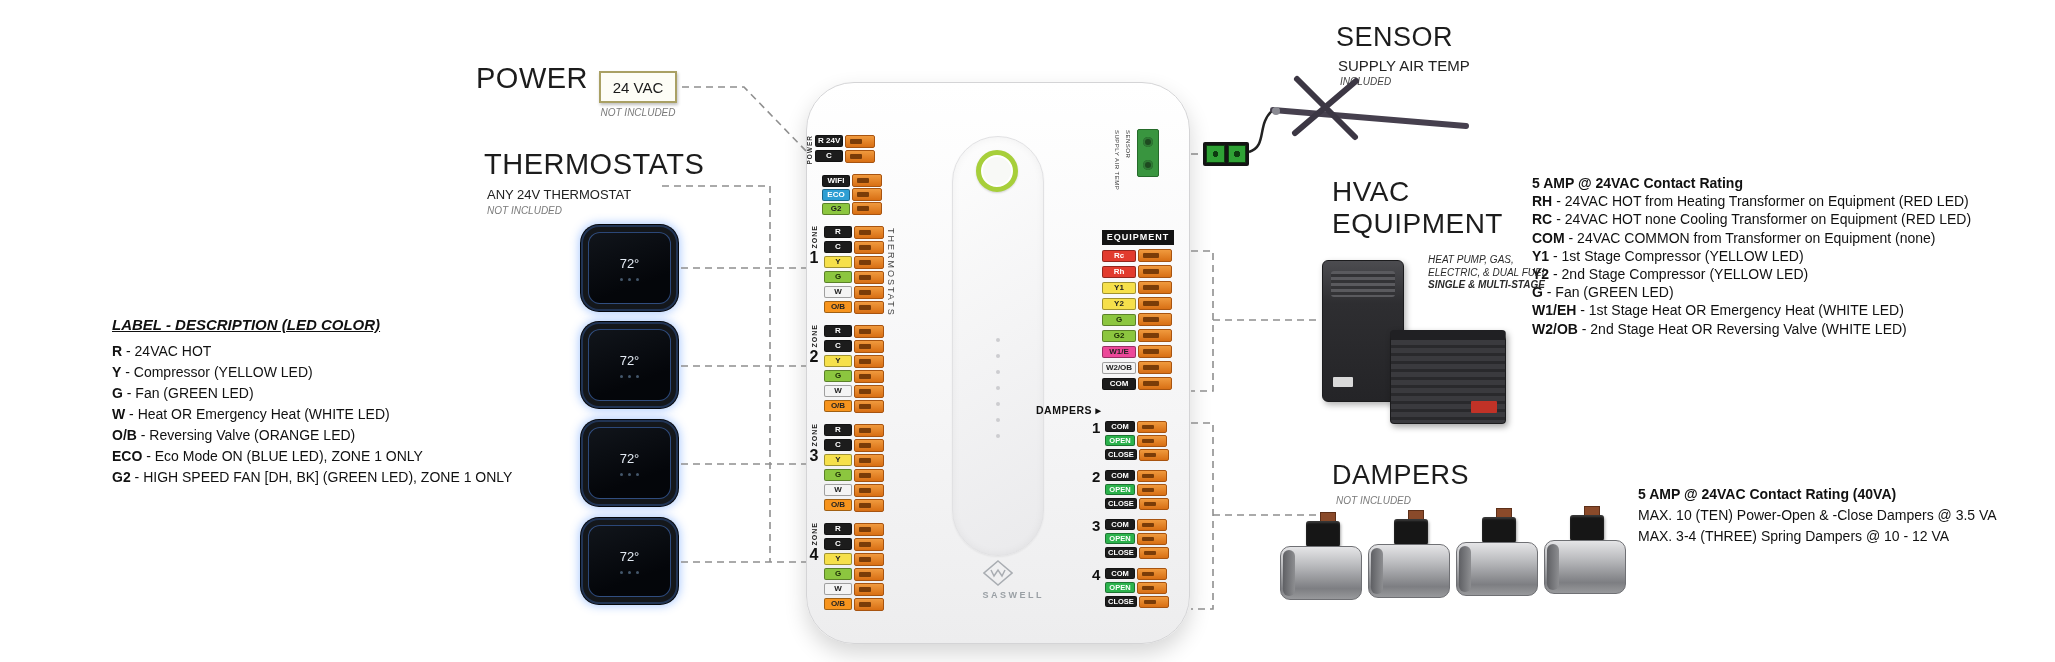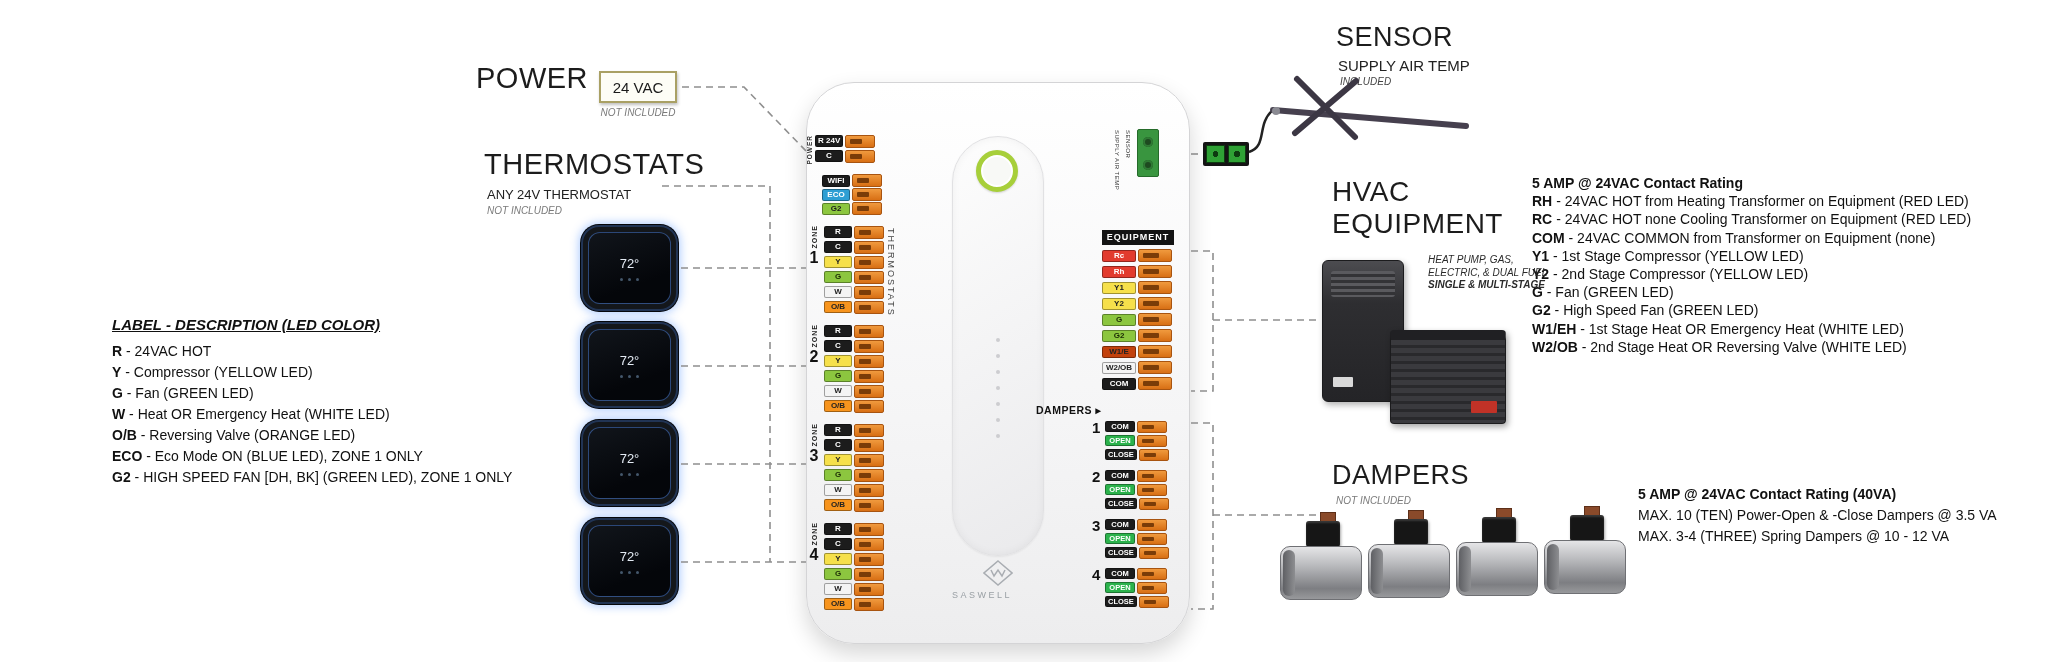--- a/index.html
+++ b/index.html
@@ -24,21 +24,21 @@
   .tdots i{width:3px;height:3px;border-radius:50%;background:#44576b}
   
   .controller{position:absolute;left:806px;top:82px;width:384px;height:562px;border-radius:48px;z-index:2;
       background:linear-gradient(180deg,#ffffff 0%,#f5f5f6 60%,#ededee 100%);border:1px solid #d4d4d6;
       box-shadow:0 10px 22px rgba(0,0,0,.16),inset 0 1px 0 #fff}
   .pill{position:absolute;left:952px;top:136px;width:92px;height:420px;border-radius:46px;z-index:3;
       background:linear-gradient(150deg,#fdfdfd,#eaeaec);border:1px solid #e1e1e3;box-shadow:inset 0 0 8px rgba(0,0,0,.05),0 1px 2px rgba(0,0,0,.06)}
   .ring{position:absolute;left:976px;top:150px;width:42px;height:42px;border-radius:50%;border:5px solid #a7cf3a;background:#f8f9f6;z-index:4;box-shadow:inset 0 0 0 2px #fff,0 1px 2px rgba(0,0,0,.15)}
   .pdot{position:absolute;left:996px;width:4px;height:4px;border-radius:50%;background:#cdcdd0;z-index:4}
   .logo{position:absolute;left:983px;top:560px;z-index:4}
-  .brand{position:absolute;left:952px;top:590px;width:92px;text-align:left;font-size:9px;font-weight:normal;letter-spacing:2.5px;color:#9aa0a5;z-index:4}
+  .brand{position:absolute;left:952px;top:590px;width:92px;text-align:right;font-size:9px;font-weight:bold;letter-spacing:2.5px;color:#9aa0a5;z-index:4}
   
   .zstrip{position:absolute;display:flex;gap:2px;z-index:4;align-items:flex-start}
   .zcol{display:flex;flex-direction:column;gap:1px}
   .row{display:flex;align-items:center;gap:2px;height:14px}
   .chip{display:inline-flex;align-items:center;justify-content:center;font-weight:bold;font-size:8px;border-radius:2px;border:1px solid rgba(0,0,0,.35);height:12px;min-width:28px;padding:0 2px;line-height:1;white-space:nowrap}
   .term{display:inline-block;width:30px;height:13px;background:linear-gradient(180deg,#f09a3e,#d86f14);border:1px solid #a85410;border-radius:2px;position:relative}
   .term::after{content:"";position:absolute;left:4px;right:12px;top:3px;bottom:3px;background:#7a3c08;border-radius:1px}
   .ztag{width:16px;display:flex;flex-direction:column;align-items:center;gap:1px}
   .zword{writing-mode:vertical-rl;transform:rotate(180deg);font-size:7px;font-weight:bold;letter-spacing:1px;color:#222}
   .znum{font-size:16px;font-weight:bold;color:#111}
@@ -370,21 +370,21 @@
         </div>
       <div class="row" style="height:15px">
           <span class="chip" style="min-width: 34px; background: rgb(140, 198, 63); color: rgb(28, 43, 6);">G</span>
           <span class="term" style="width:34px"></span>
         </div>
       <div class="row" style="height:15px">
           <span class="chip" style="min-width: 34px; background: rgb(140, 198, 63); color: rgb(28, 43, 6);">G2</span>
           <span class="term" style="width:34px"></span>
         </div>
       <div class="row" style="height:15px">
-          <span class="chip" style="min-width: 34px; background: #c2410c; color: rgb(34, 34, 34);">W1/E</span>
+          <span class="chip" style="min-width: 34px; background: #ec4899; color: rgb(34, 34, 34);">W1/E</span>
           <span class="term" style="width:34px"></span>
         </div>
       <div class="row" style="height:15px">
           <span class="chip" style="min-width: 34px; background: rgb(244, 244, 244); color: rgb(34, 34, 34);">W2/OB</span>
           <span class="term" style="width:34px"></span>
         </div>
       <div class="row" style="height:15px">
           <span class="chip" style="min-width: 34px; background: rgb(28, 28, 28); color: rgb(255, 255, 255);">COM</span>
           <span class="term" style="width:34px"></span>
         </div>
@@ -493,21 +493,20 @@
     </div>
 
   <div class="notes" style="left:1532px;top:174px">
     <div class="nt">5 AMP @ 24VAC Contact Rating</div>
     <div><b>RH</b> <span>- 24VAC HOT from Heating Transformer on Equipment (RED LED)</span></div>
     <div><b>RC</b> <span>- 24VAC HOT none Cooling Transformer on Equipment (RED LED)</span></div>
     <div><b>COM</b> <span>- 24VAC COMMON from Transformer on Equipment (none)</span></div>
     <div><b>Y1</b> <span>- 1st Stage Compressor (YELLOW LED)</span></div>
     <div><b>Y2</b> <span>- 2nd Stage Compressor (YELLOW LED)</span></div>
     <div><b>G</b> <span>- Fan (GREEN LED)</span></div>
-    <div><b>G2</b> <span>- High Speed Fan (GREEN LED)</span></div>
     <div><b>W1/EH</b> <span>- 1st Stage Heat OR Emergency Heat (WHITE LED)</span></div>
     <div><b>W2/OB</b> <span>- 2nd Stage Heat OR Reversing Valve (WHITE LED)</span></div>
   </div>
 
   <div class="h1" style="left:1332px;top:460px;font-size:27px">DAMPERS</div>
   <div class="note" style="left:1336px;top:495px">NOT INCLUDED</div>
 
   <div class="damper" style="left:1280px;top:512px">
       <div class="conn"></div>
       <div class="act"></div>

